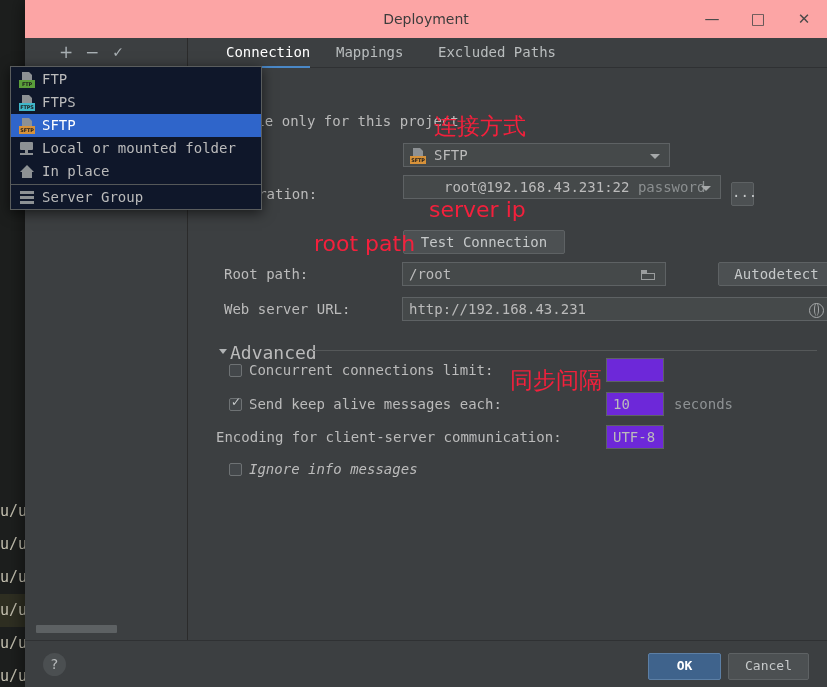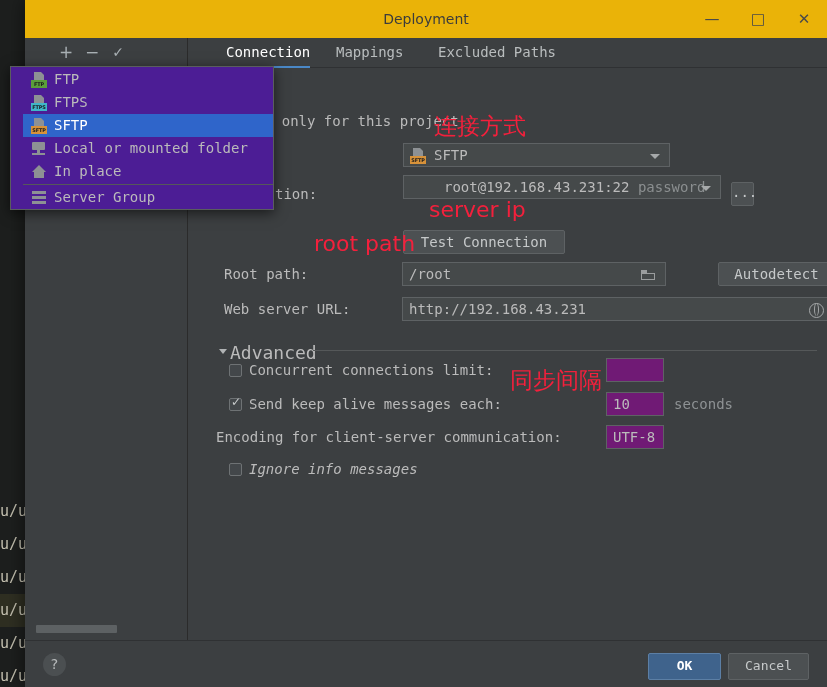--- a/index.html
+++ b/index.html
@@ -44,21 +44,21 @@
     position: absolute;
     left: 25px;
     top: 0;
     width: 802px;
     height: 687px;
     background: #3c3f41;
     box-shadow: 0 0 18px rgba(0,0,0,0.55);
   }
   #titlebar {
     height: 38px;
-    background: #eab308;
+    background: #fca5a5;
     position: relative;
   }
   #title-text {
     position: absolute;
     left: 0; right: 0;
     top: 0;
     line-height: 38px;
     text-align: center;
     color: #3c3c3c;
     font-family: "DejaVu Sans", sans-serif;
@@ -130,25 +130,25 @@
     background: #5d6163;
     border-radius: 1px;
   }
 
   
   #type-menu {
     position: absolute;
     left: -15px;
     top: 28px;
     width: 250px;
-    background: #4c1d95;
+    background: #0f172a;
     border: 1px solid #5a5d5e;
     box-shadow: 0 3px 12px rgba(0,0,0,0.6);
     z-index: 40;
-    padding: 1px 0 0 12px;
+    padding: 1px 0 0 0;
   }
   .menu-item {
     position: relative;
     height: 23px;
     line-height: 23px;
     padding-left: 31px;
     color: #bbbbbb;
     font-family: "DejaVu Sans Mono", monospace;
     font-size: 14px;
     white-space: nowrap;
@@ -279,21 +279,21 @@
     border: 1px solid #5e6264;
     color: #bbbbbb;
     font-family: "DejaVu Sans Mono", monospace;
     font-size: 14px;
     box-sizing: border-box;
     line-height: 22px;
     padding-left: 6px;
     white-space: nowrap;
     overflow: hidden;
   }
-  .field.flat { background: #701a75; }
+  .field.flat { background: #6d28d9; }
   .btn {
     position: absolute;
     background: #4c5052;
     border: 1px solid #5e6264;
     color: #c6c9ca;
     font-family: "DejaVu Sans Mono", monospace;
     font-size: 14px;
     box-sizing: border-box;
     text-align: center;
     border-radius: 2px;

